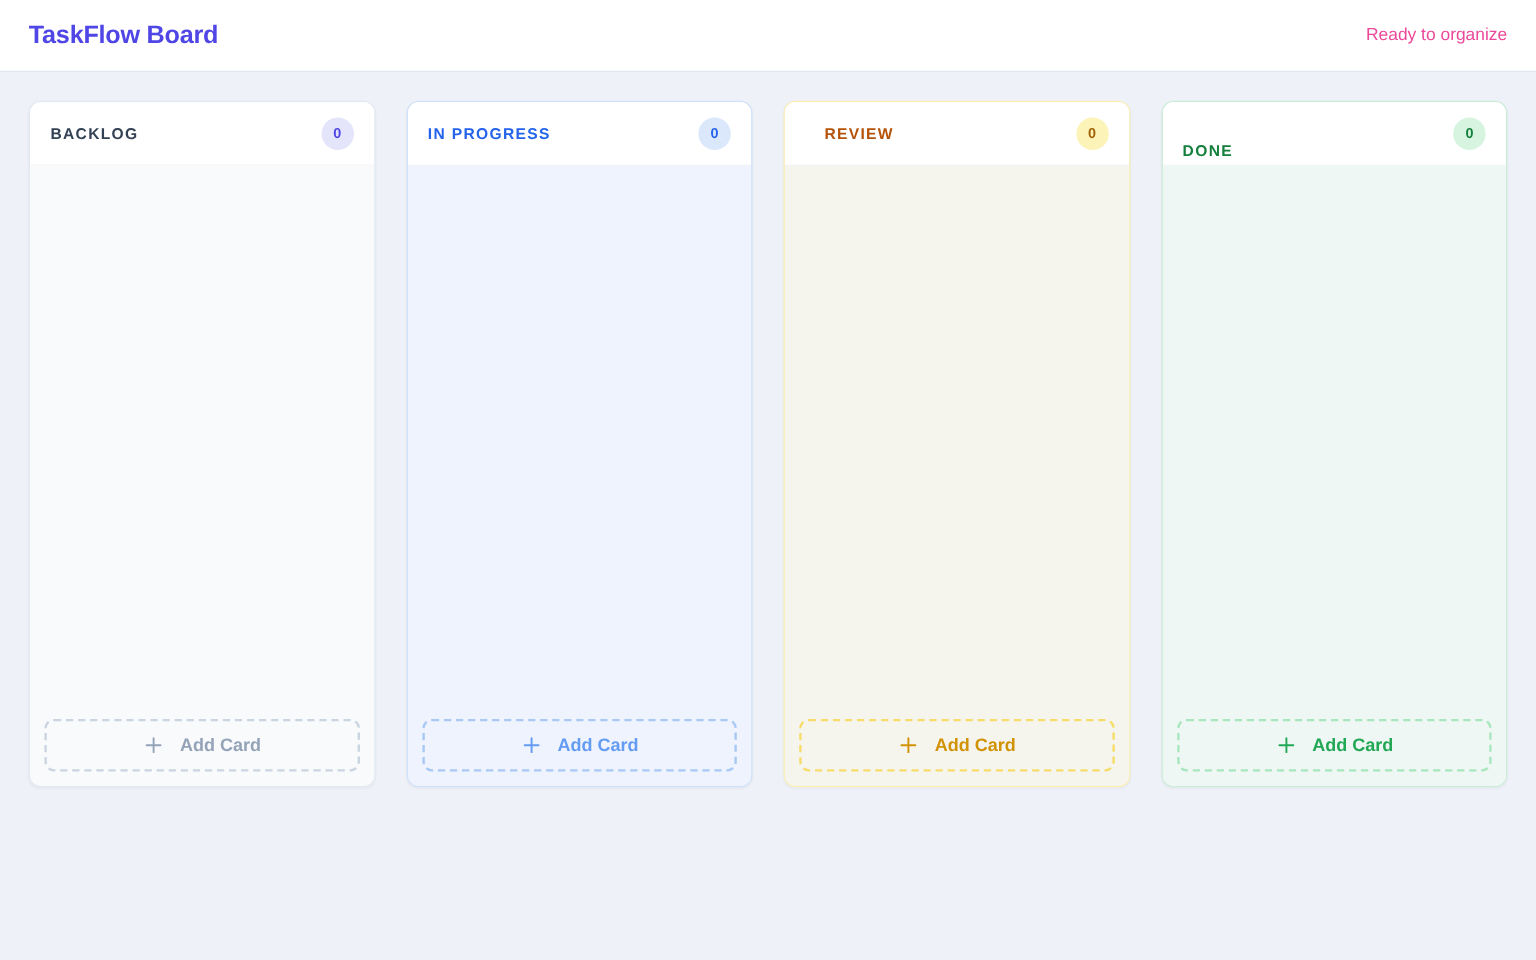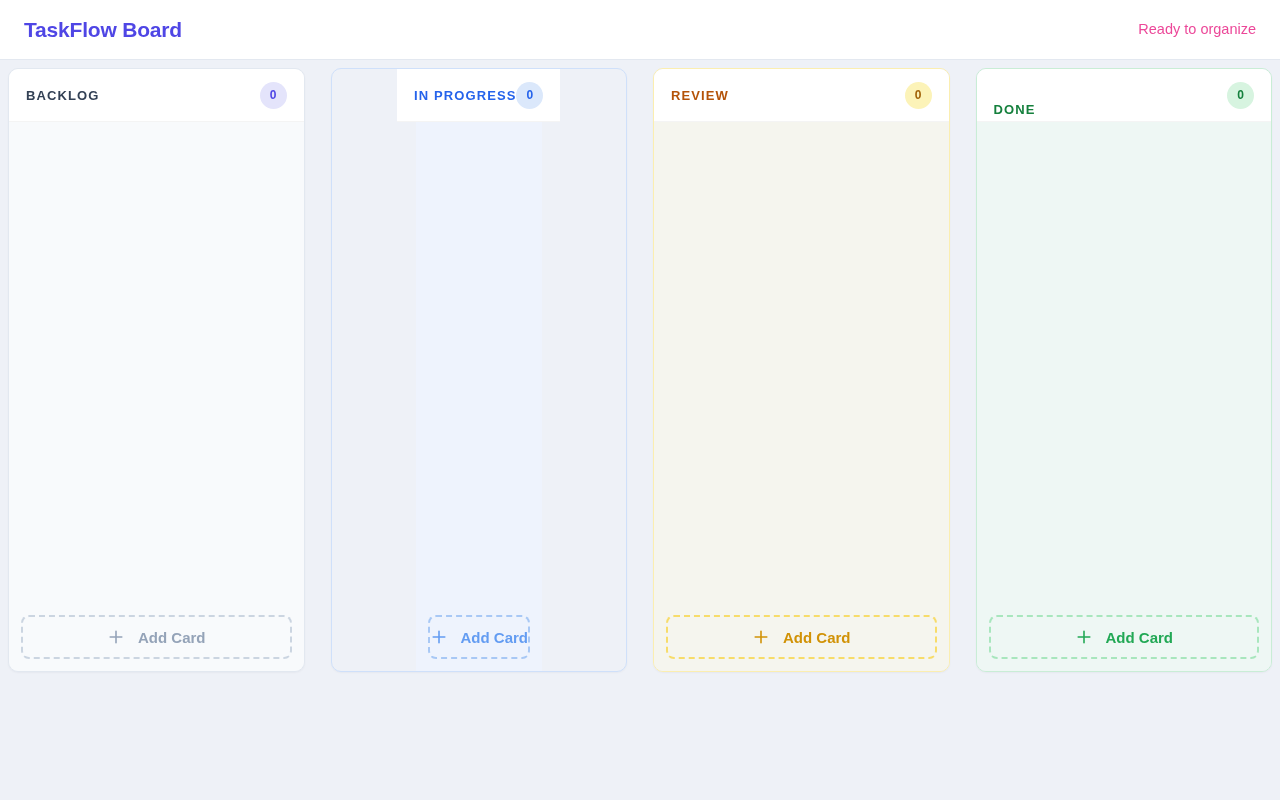--- a/index.html
+++ b/index.html
@@ -37,21 +37,21 @@
   .status-text {
     font-size: 14.5px;
     color: #ec4899;
     line-height: 1;
   }
 
   
   .board {
     display: flex;
     gap: 26px;
-    padding: 8px;
+    padding: 24px;
     height: 620px;
     align-items: stretch;
   }
   .column {
     flex: 1 1 0;
     min-width: 0;
     display: flex;
     flex-direction: column;
     border-radius: 10px;
     overflow: hidden;
@@ -123,29 +123,29 @@
     height: 18px;
   }
 
   
   .col-backlog    { border-color: #e2e8f0; }
   .col-backlog .col-body   { background: #f8fafc; }
   .col-backlog .col-title  { color: #334155; }
   .col-backlog .col-badge  { background: #e4e4fb; color: #4f46e5; }
   .col-backlog .add-card   { border-color: #cbd5e1; color: #94a3b8; }
 
-  .col-progress   { border-color: #cfe0fa; align-items: center; }
+  .col-progress   { border-color: #cfe0fa; }
   .col-progress .col-body  { background: #eef3fd; }
   .col-progress .col-title { color: #2563eb; }
   .col-progress .col-badge { background: #dbe8fb; color: #2563eb; }
   .col-progress .add-card  { border-color: #a8c8f5; color: #639cf2; }
 
   .col-review     { border-color: #fbeeb0; }
   .col-review .col-body    { background: #f5f5ee; }
-  .col-review .col-title   { color: #b45309; }
+  .col-review .col-title   { color: #b45309; margin-left: 16px; }
   .col-review .col-badge   { background: #fcf3b8; color: #a16207; }
   .col-review .add-card    { border-color: #f7dc6a; color: #d19206; }
 
   .col-done       { border-color: #c9edd6; }
   .col-done .col-body      { background: #eef7f4; }
   .col-done .col-title     { color: #15803d; margin-top: 28px; }
   .col-done .col-badge     { background: #d7f4e0; color: #15803d; }
   .col-done .add-card      { border-color: #a8e6bd; color: #22a855; }
 </style>
 </head>

